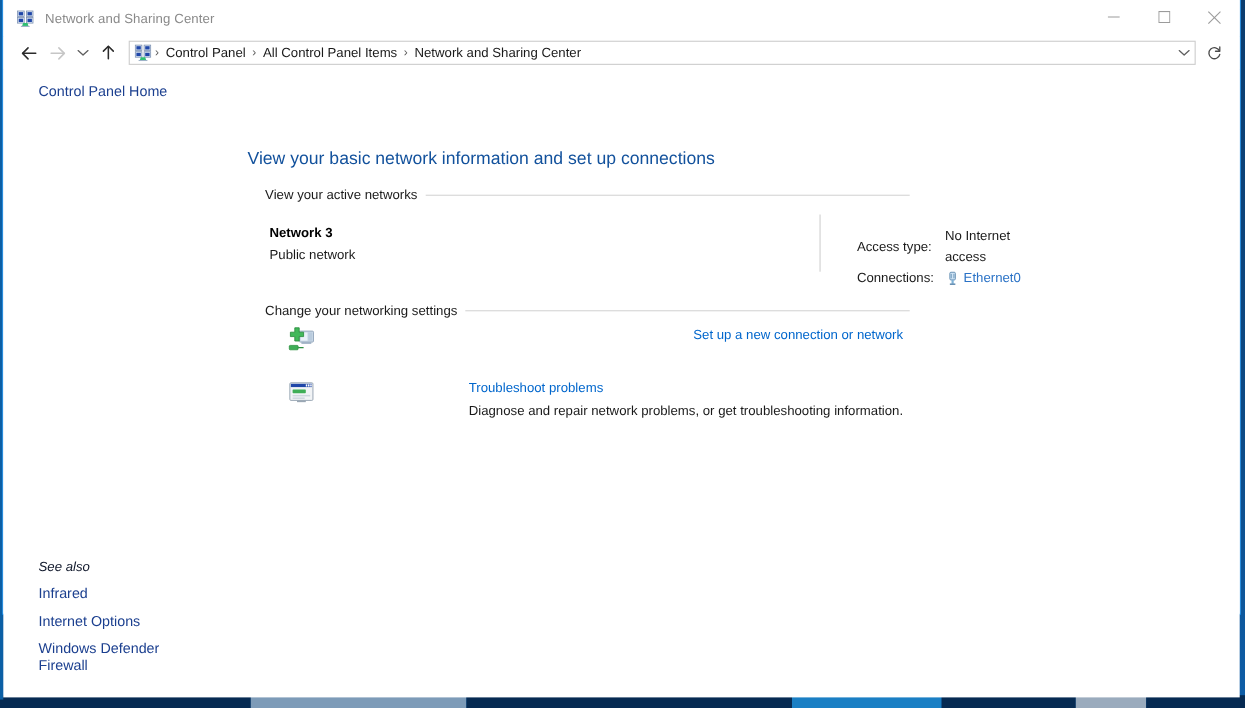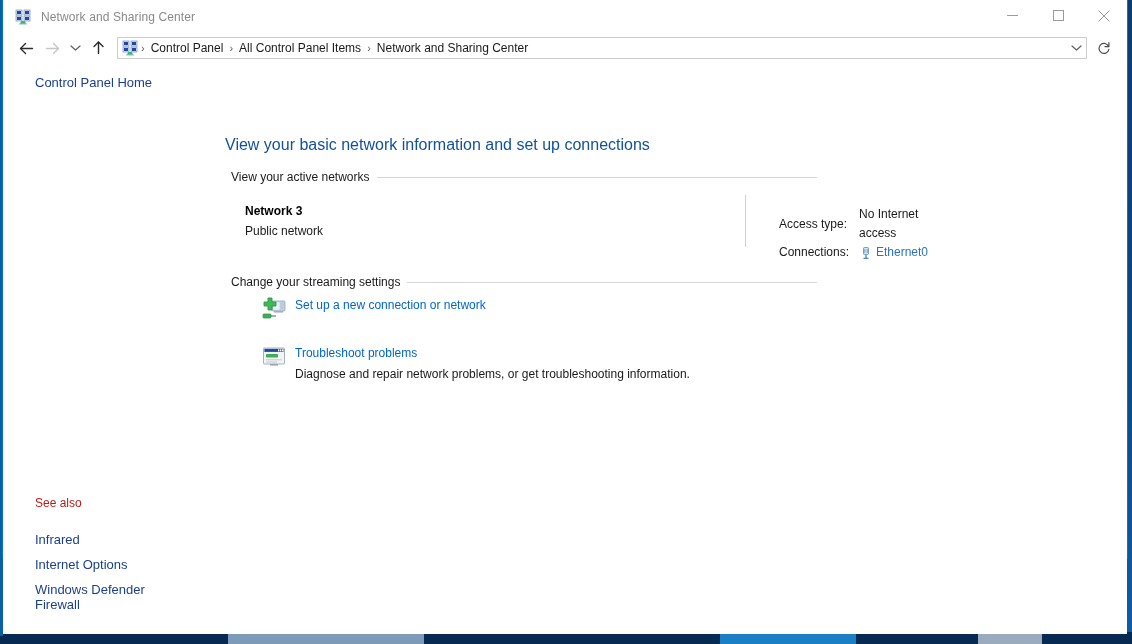--- a/index.html
+++ b/index.html
@@ -192,22 +192,23 @@
   #side-tasks .side-link:last-child { margin-bottom: 0; }
 
   #see-also {
     position: absolute;
     left: 32px;
     bottom: 22px;
     width: 170px;
   }
   #see-also-title {
     font-size: 12px;
-    color: #b91c1c;
-    margin-bottom: 22px;
+    color: #0f172a;
+    margin-bottom: 10px;
+    font-style: italic;
   }
   #see-also .side-link { margin-bottom: 10px; }
   #see-also .side-link:last-child { margin-bottom: 0; }
 
   
   #main {
     flex: 1 1 auto;
     padding-top: 0;
     position: relative;
   }
@@ -216,21 +217,21 @@
     color: #12519c;
     margin: 0;
     font-weight: normal;
     position: absolute;
     left: 8px;
     top: 73px;
     text-align: right;
   }
   .section-head {
     position: absolute;
-    left: 14px;
+    left: 24px;
     display: flex;
     align-items: center;
     width: 586px;
   }
   .section-head .sh-label {
     font-size: 12px;
     color: #1a1a1a;
     white-space: nowrap;
     padding-right: 7px;
   }
@@ -300,20 +301,21 @@
   
   #task-list {
     position: absolute;
     left: 44px;
     top: 232px;
     width: 560px;
   }
   .task-item {
     display: flex;
     margin-bottom: 21px;
+    justify-content: space-between;
   }
   .task-icon {
     width: 26px; height: 26px;
     flex: 0 0 auto;
     margin-right: 8px;
     margin-top: 1px;
   }
   .task-text { padding-top: 0px; }
   .task-title {
     font-size: 12px;
@@ -497,21 +499,21 @@
                 <rect x="6" y="8.5" width="2" height="3.5" fill="#7fb2d8"></rect>
                 <rect x="4.5" y="11.7" width="5" height="1.3" fill="#5b87ad"></rect>
               </svg>
             </span>
             <a class="link-blue" href="#">Ethernet0</a>
           </div>
         </div>
       </div>
 
       <div class="section-head" id="sec-change">
-        <span class="sh-label">Change your streaming settings</span>
+        <span class="sh-label">Change your networking settings</span>
         <span class="sh-rule"></span>
       </div>
 
       <div id="task-list">
 
         <div class="task-item">
           <span class="task-icon">
             <svg width="26" height="26" viewBox="0 0 26 26">
               <rect x="11" y="5" width="13" height="10" rx="1" fill="#c9d7e6" stroke="#8fa3b8" stroke-width="0.8"></rect>
               <rect x="12.5" y="6.3" width="6" height="7.4" fill="#e9f1f8"></rect>

